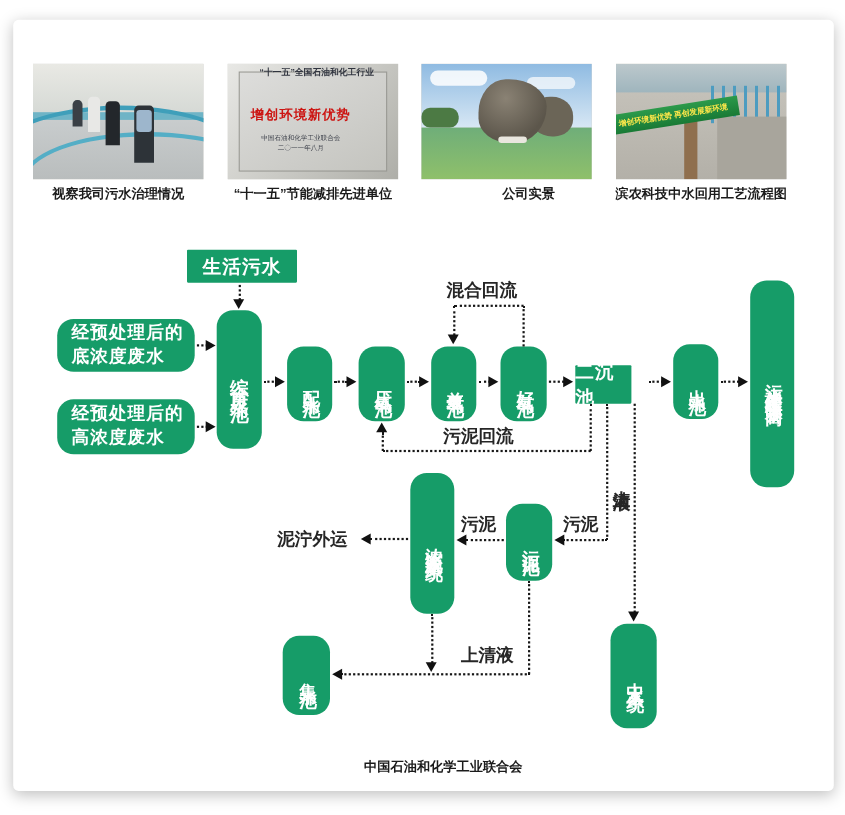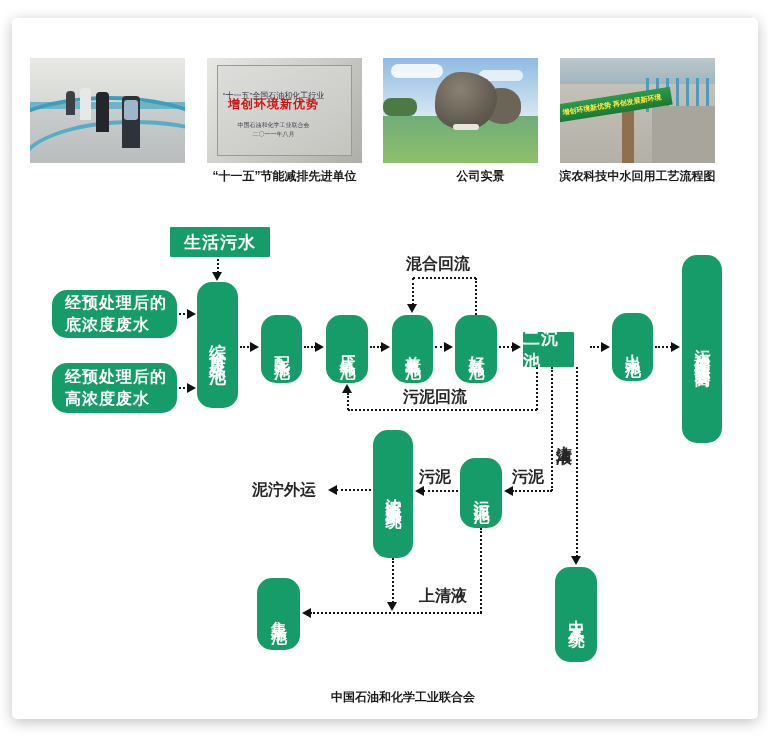--- a/index.html
+++ b/index.html
@@ -21,21 +21,21 @@
   .fig{border-radius:4px 4px 0 0;}
   .f1{left:92px;top:38px;width:18px;height:52px;background:#2d3338;}
   .f2{left:66px;top:34px;width:13px;height:40px;background:#23272b;}
   .f3{left:50px;top:30px;width:11px;height:32px;background:#e8e8e6;}
   .f4{left:36px;top:33px;width:9px;height:24px;background:#3a4046;}
   .p1-shirt{left:94px;top:42px;width:14px;height:20px;background:#9db6cc;border-radius:3px;}
   
   .p2-bg{left:0;top:0;width:155px;height:105px;background:linear-gradient(130deg,#e8e8e5,#c9c9c4 55%,#aeaea8);}
   .p2-panel{left:10px;top:7px;width:133px;height:89px;border:1px solid #9a9a94;
             background:linear-gradient(150deg,#dddddb,#c4c4bf);}
-  .p2-t1{left:0;top:32px;width:133px;text-align:center;font-size:8px;color:#30343f;font-weight:normal;}
+  .p2-t1{left:0;top:2px;width:133px;text-align:right;font-size:8px;color:#30343f;font-weight:bold;}
   .p2-t2{left:0;top:38px;width:133px;text-align:center;font-size:12px;color:#cc1512;font-weight:bold;letter-spacing:1px;}
   .p2-t3{left:0;top:63px;width:133px;text-align:center;font-size:6px;color:#3a3e48;}
   .p2-t4{left:0;top:72px;width:133px;text-align:center;font-size:6px;color:#3a3e48;}
   
   .p3-sky{left:0;top:0;width:155px;height:58px;background:linear-gradient(#8fbbe2,#d7e7f4);}
   .p3-cloud1{left:8px;top:6px;width:52px;height:14px;background:#fff;border-radius:10px;opacity:.85;}
   .p3-cloud2{left:96px;top:12px;width:44px;height:11px;background:#f4f8fb;border-radius:9px;opacity:.8;}
   .p3-water{left:0;top:58px;width:155px;height:47px;background:linear-gradient(#6fae79,#8fc06a);}
   .p3-rock1{left:52px;top:14px;width:62px;height:58px;background:radial-gradient(circle at 40% 30%,#8a8274,#5c564b 70%);border-radius:42% 58% 50% 50%/55% 45% 60% 40%;}
   .p3-rock2{left:98px;top:30px;width:40px;height:36px;background:#6b6557;border-radius:50% 50% 45% 55%;}
@@ -81,20 +81,21 @@
   <div class="p1-band"></div>
   <div class="p1-rail1"></div>
   <div class="p1-rail2"></div>
   <div class="fig f4"></div>
   <div class="fig f3"></div>
   <div class="fig f2"></div>
   <div class="fig f1"></div>
   <div class="p1-shirt"></div>
 </div>
 <div class="pcap" style="left:15px">
+  <div>视察我司污水治理情况</div>
 </div>
 
 <div class="photo" style="left:207px">
   <div class="p2-bg"></div>
   <div class="p2-panel"></div>
   <div class="p2-t1">“十一五”全国石油和化工行业</div>
   <div class="p2-t2">增创环境新优势</div>
   <div class="p2-t3">中国石油和化学工业联合会</div>
   <div class="p2-t4">二〇一一年八月</div>
 </div>

